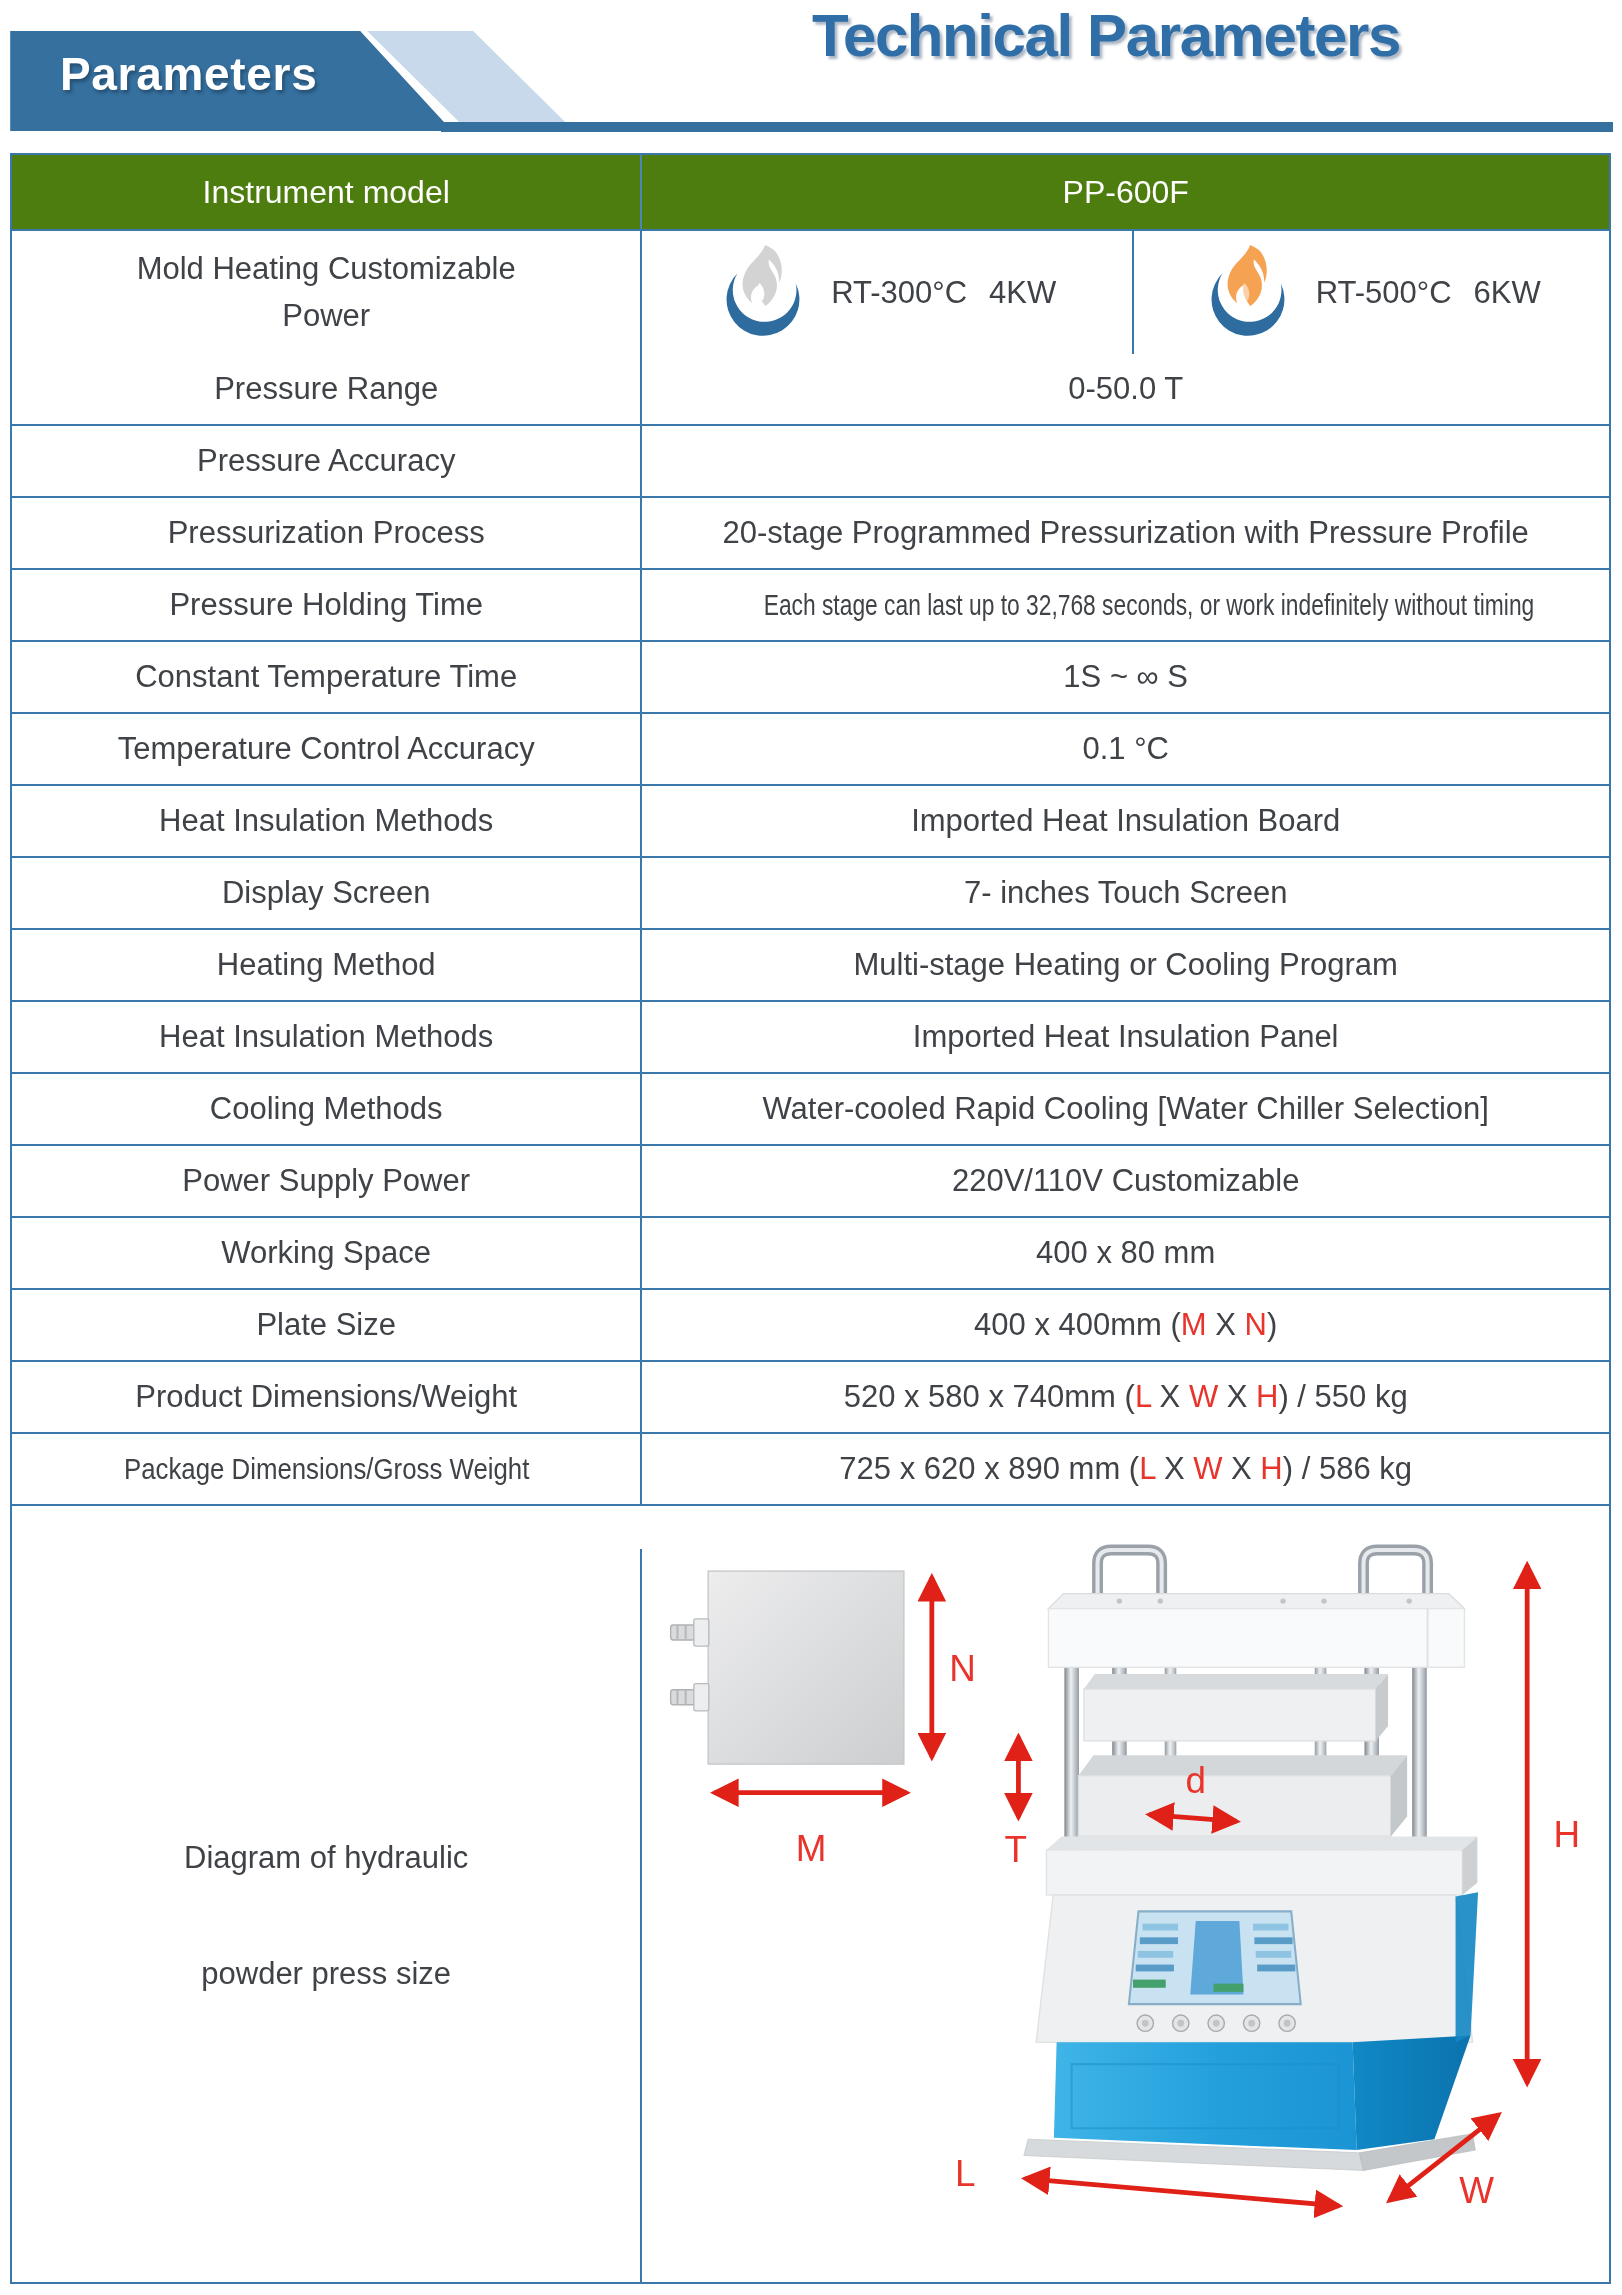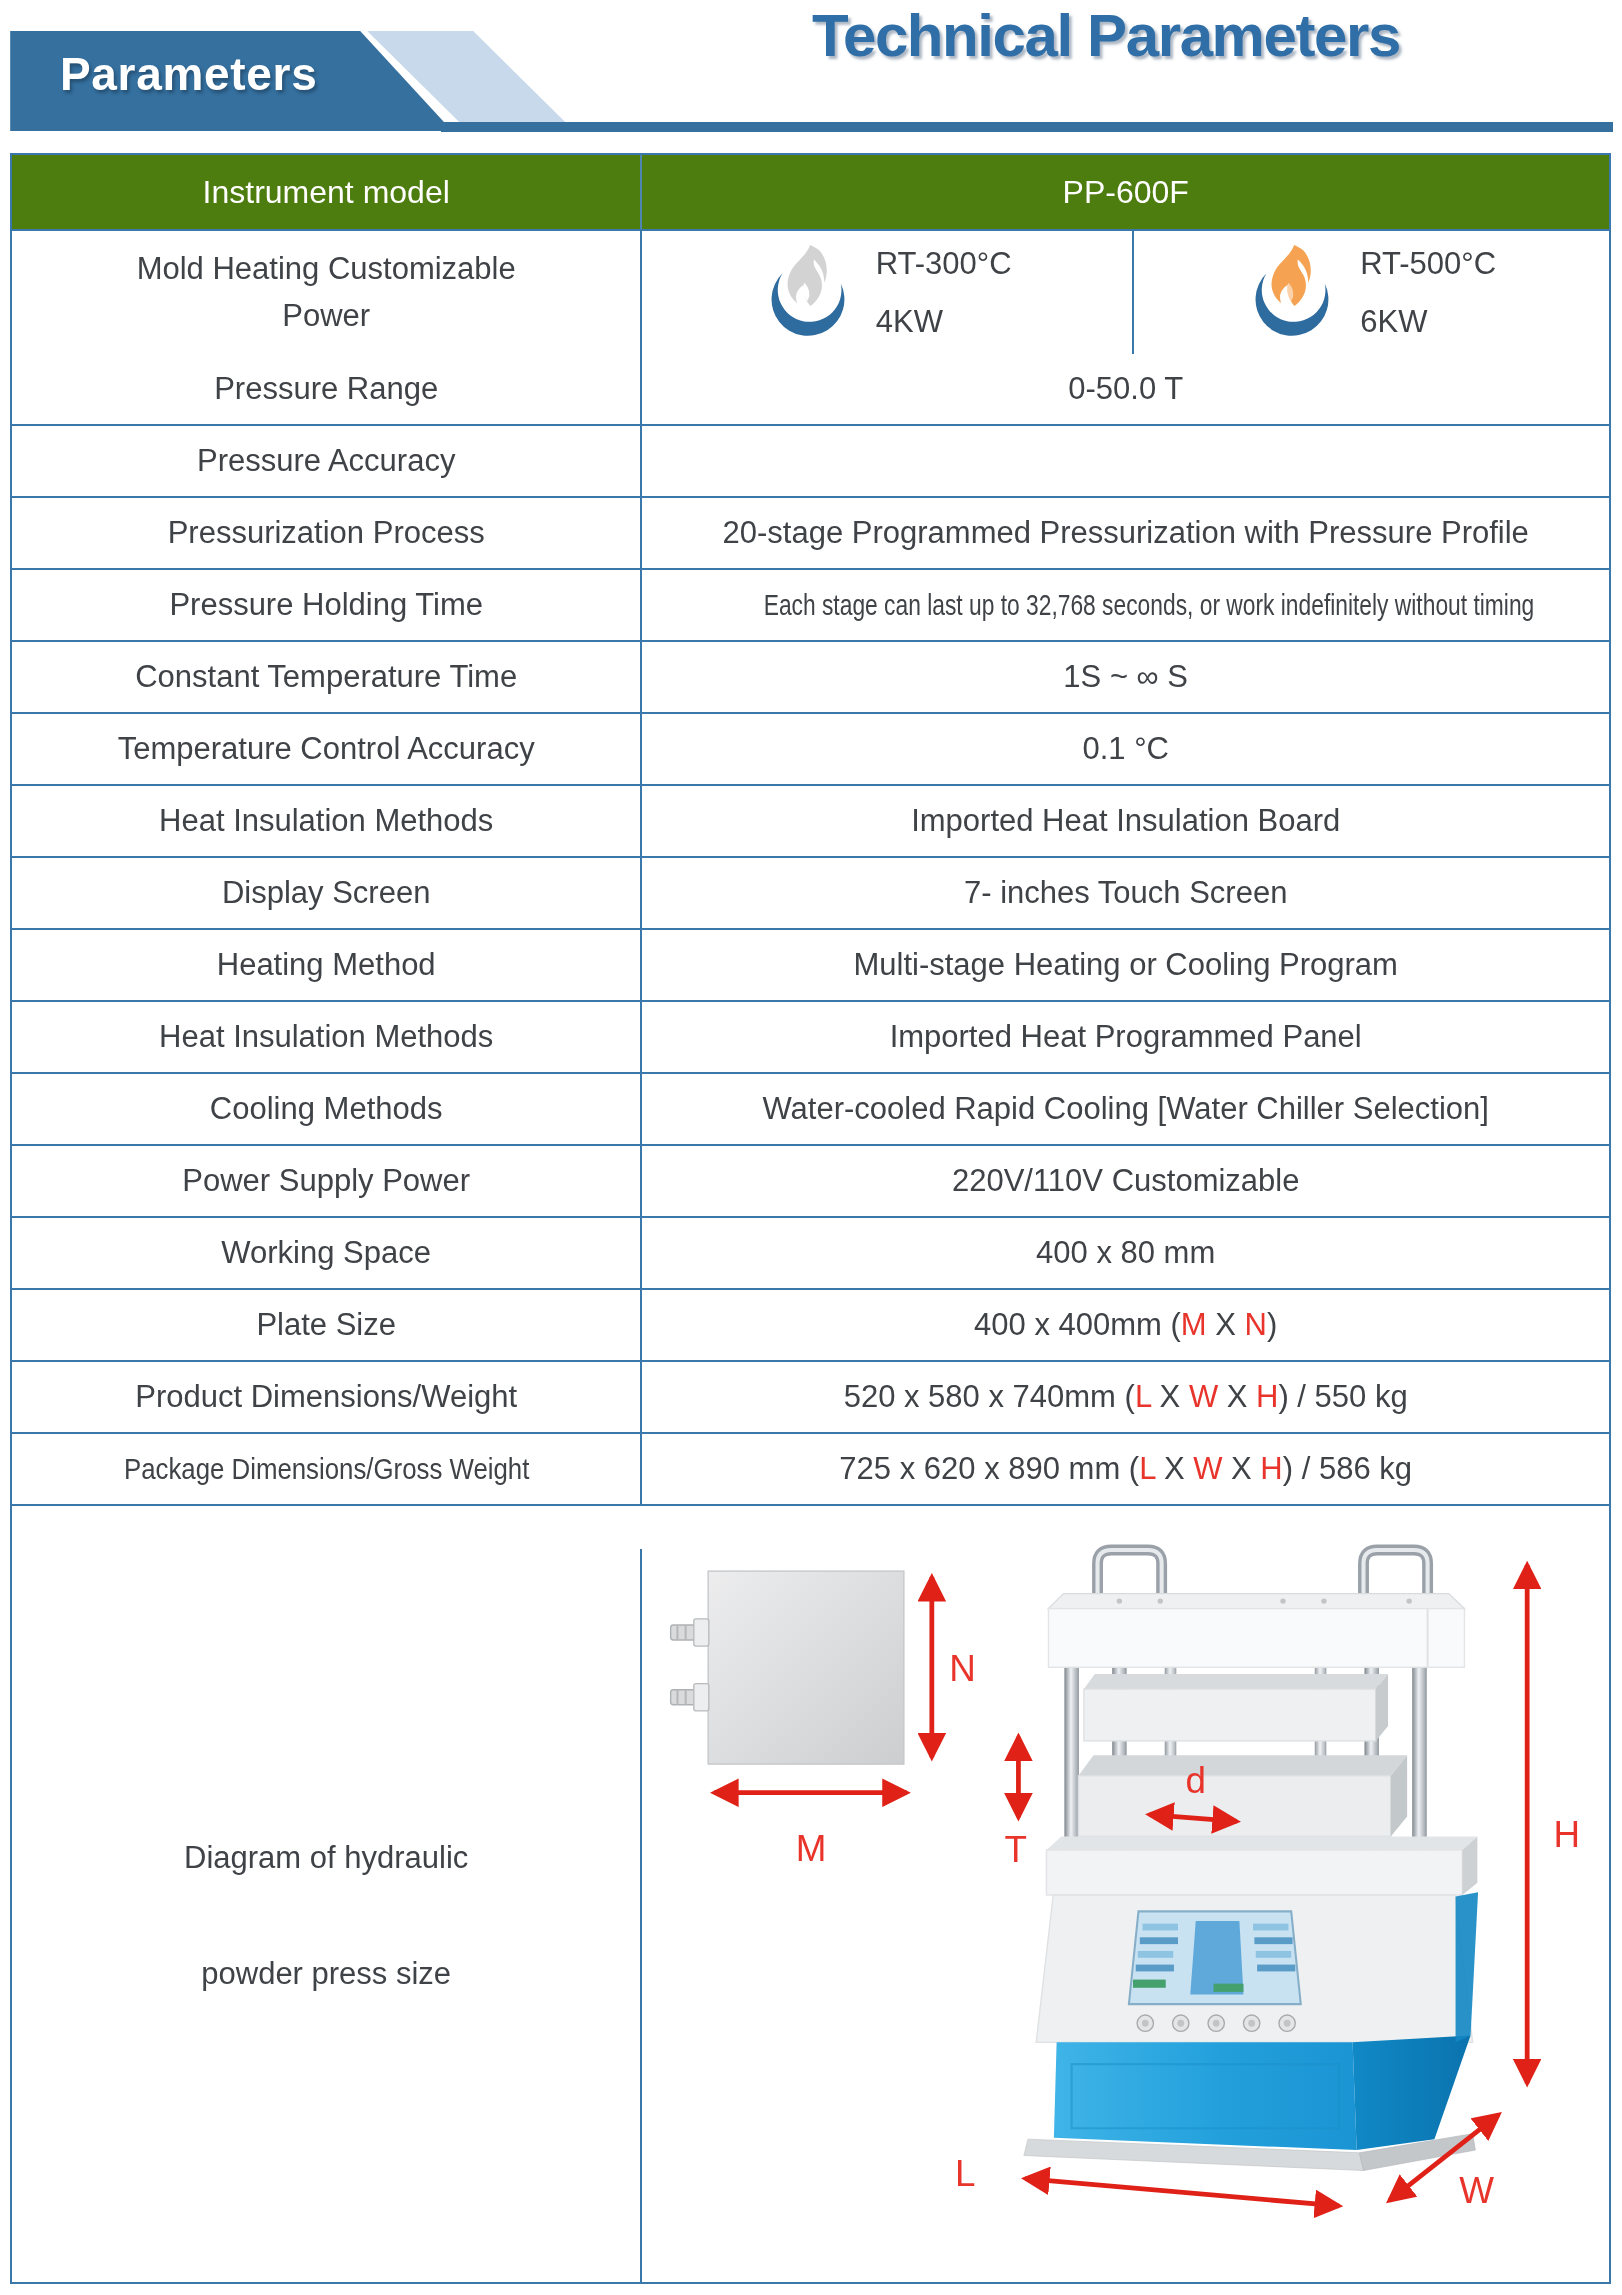--- a/index.html
+++ b/index.html
@@ -28,21 +28,21 @@
   .rcell{flex:1 1 auto;}
   .hrow{height:74px;background:#4d7c0f;color:#fff;}
   .hrow .cell{font-size:32px;}
   .hrow .lcell{border-right:2px solid #4d86b3;}
   .srow{height:70px;font-size:31px;}
   .molds{height:123px;font-size:31px;}
   .mold-label{flex-direction:column;gap:11px;}
   .mold-sub{display:flex;flex:1 1 auto;}
   .mold-cell{display:flex;align-items:center;justify-content:center;gap:23px;width:490px;flex:0 0 490px;}
   .mold-cell.second{border-left:2px solid #3a78ab;flex:1 1 auto;width:auto;}
-  .mold-text{display:flex;flex-direction:column;gap:22px;align-items:flex-start;font-size:31px;}
+  .mold-text{display:flex;flex-direction:row;gap:22px;align-items:flex-end;font-size:31px;}
   .flame-svg{width:90px;height:102px;}
   .red{color:#e8342b;}
   .cond-v span.vline{display:inline-block;transform:scaleX(0.76);transform-origin:center;white-space:nowrap;font-size:30px;}
   .cond-l span.lline{display:inline-block;transform:scaleX(0.86);transform-origin:center;white-space:nowrap;font-size:30px;}
 
   
   .drow{height:776px;}
   .diagram-label{flex-direction:column;gap:80px;font-size:31px;margin-top:43px;}
   .diagram-cell{position:relative;padding:0;}
   .diagram-svg{position:absolute;left:0;top:0;width:967px;height:776px;}
@@ -169,21 +169,21 @@
         </div>
         <div class="cell rcell">
           <span class="vline"><span>Multi-stage Heating or Cooling Program</span></span>
         </div>
       </div>
       <div class="trow srow">
         <div class="cell lcell">
           <span class="lline">Heat Insulation Methods</span>
         </div>
         <div class="cell rcell">
-          <span class="vline"><span>Imported Heat Programmed Panel</span></span>
+          <span class="vline"><span>Imported Heat Insulation Panel</span></span>
         </div>
       </div>
       <div class="trow srow">
         <div class="cell lcell">
           <span class="lline">Cooling Methods</span>
         </div>
         <div class="cell rcell">
           <span class="vline"><span>Water-cooled Rapid Cooling [Water Chiller Selection]</span></span>
         </div>
       </div>

